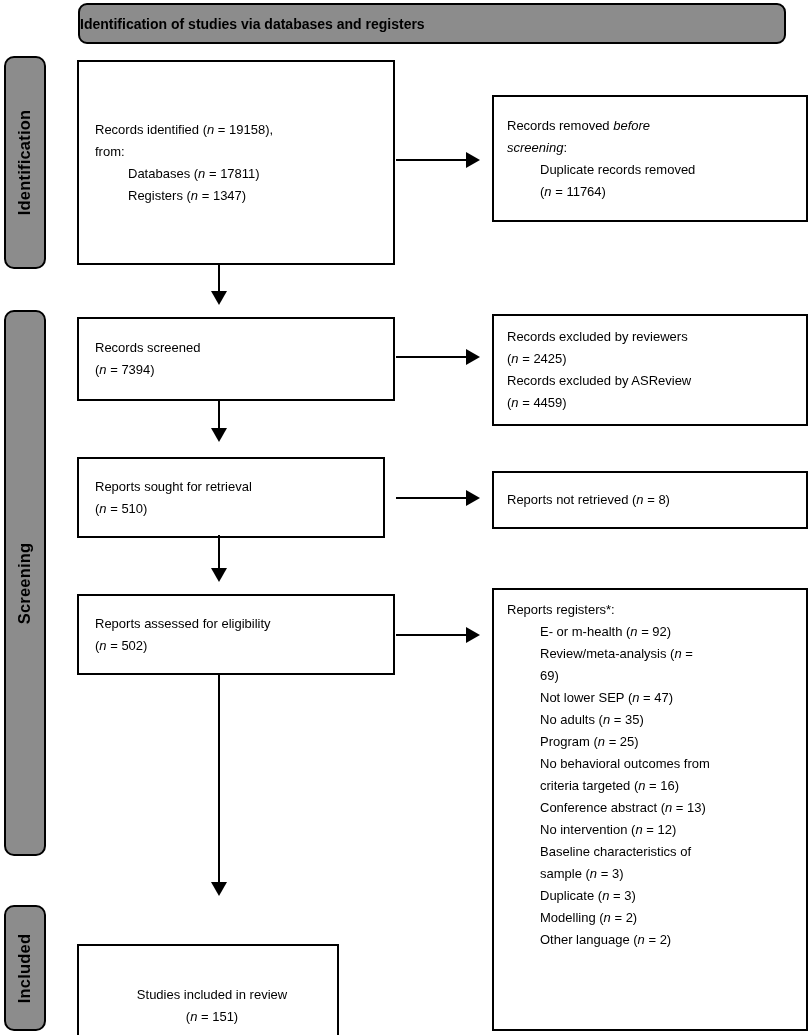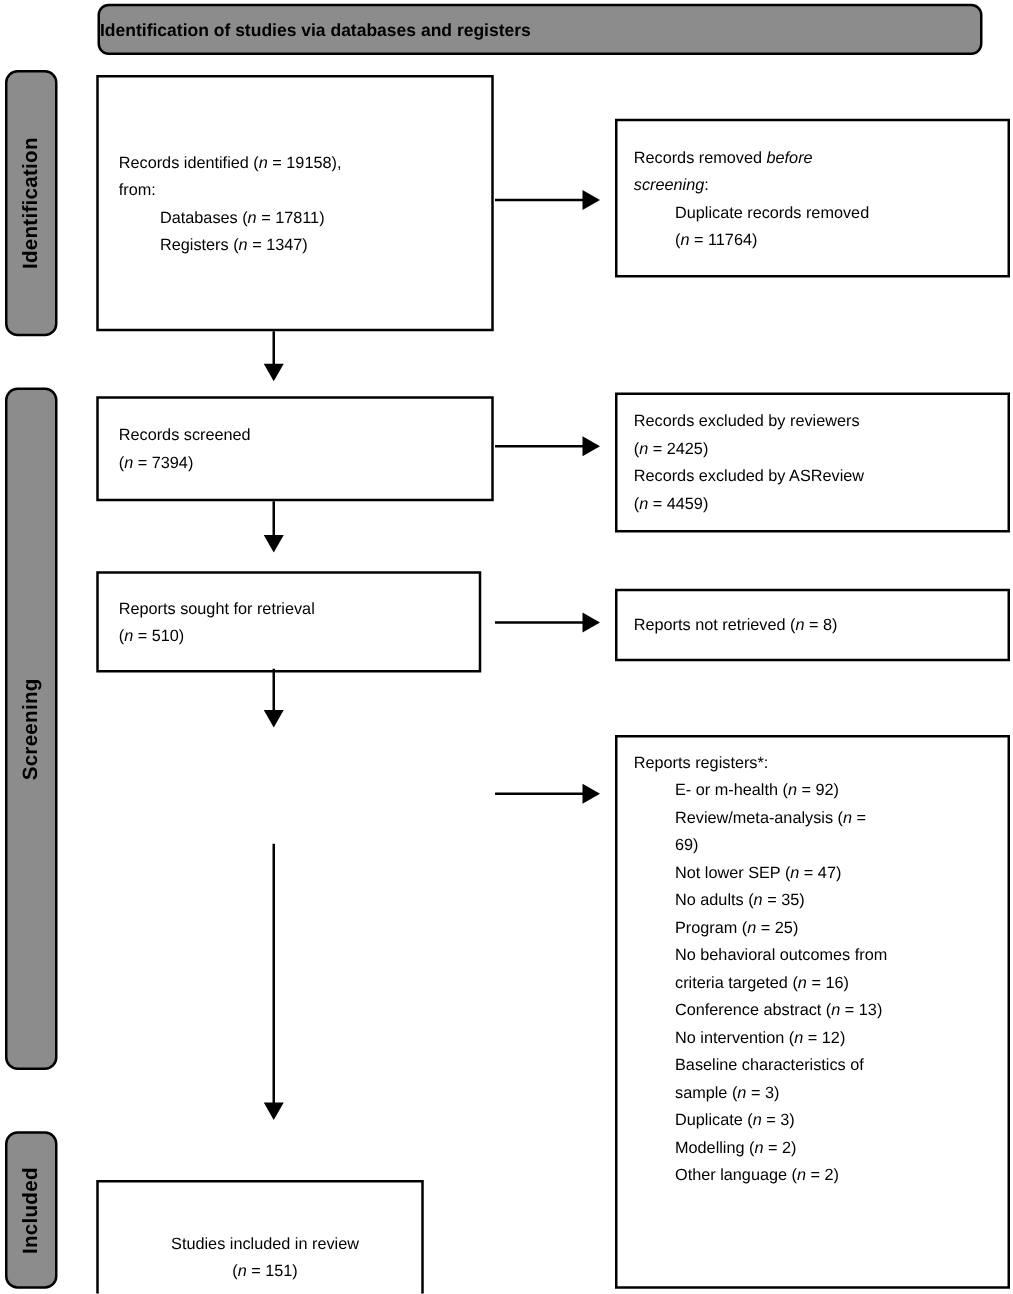--- a/index.html
+++ b/index.html
@@ -97,20 +97,24 @@
   <div class="flowbox" style="left:77px;top:317px;width:318px;height:84px;">
     <div class="rich">Records screened
 (<i>n</i> = 7394)</div>
   </div>
 
   <div class="flowbox" style="left:77px;top:457px;width:308px;height:81px;">
     <div class="rich">Reports sought for retrieval
 (<i>n</i> = 510)</div>
   </div>
 
+  <div class="flowbox" style="left:77px;top:594px;width:318px;height:81px;">
+    <div class="rich">Reports assessed for eligibility
+(<i>n</i> = 502)</div>
+  </div>
 
   <div class="flowbox" style="left:77px;top:944px;width:262px;height:123px;text-align:center;">
     <div class="rich">Studies included in review
 (<i>n</i> = 151)</div>
   </div>
 
   <div class="flowbox" style="left:492px;top:95px;width:316px;height:127px;padding-left:13px;justify-content:center;">
     <div class="rich">Records removed <i>before
 screening</i>:</div>
     <div class="rich indent">Duplicate records removed

